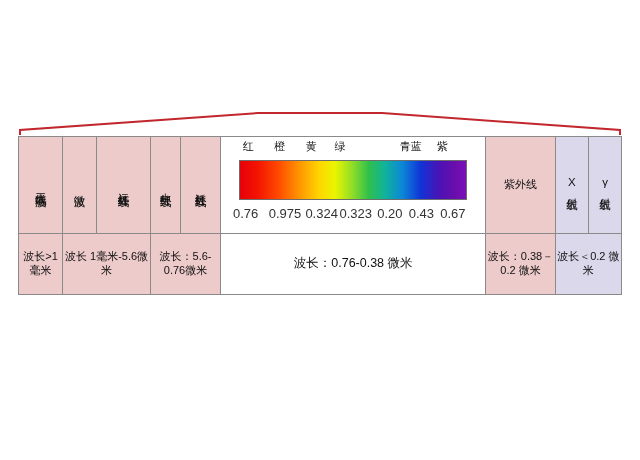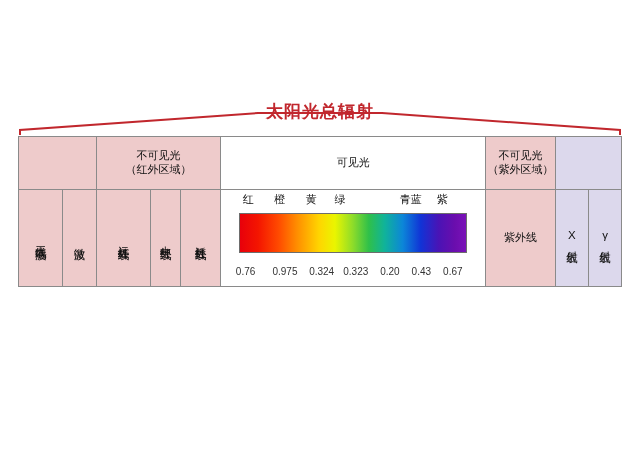--- a/index.html
+++ b/index.html
@@ -123,70 +123,54 @@
   }
   .spec-ticks {
     position: absolute;
     top: 62px;
     left: 0;
     width: 100%;
     height: 14px;
   }
   .spec-ticks span {
     position: absolute;
-    top: 11px;
-    font-size: 10px;
+    top: 4px;
+    font-size: 13px;
     color: #333;
     transform: translateX(-50%);
     white-space: nowrap;
   }
   .vis-wave {
     font-size: 12.5px;
   }
 </style>
 </head>
 <body>
 
 <div id="diagram">
 
-  <div class="title-text">太阳光总辐射</div>
 
   <svg class="bracket" viewBox="0 0 604 28" preserveAspectRatio="none">
     <polyline points="2,27 2,22 240,5 364,5 602,22 602,27" fill="none" stroke="#c1272d" stroke-width="2"></polyline>
   </svg>
 
   <table class="tbl">
     <colgroup>
       <col style="width:7.3%">
       <col style="width:5.6%">
       <col style="width:9.0%">
       <col style="width:5.0%">
       <col style="width:6.6%">
       <col style="width:44.0%">
       <col style="width:11.5%">
       <col style="width:5.5%">
       <col style="width:5.5%">
     </colgroup>
 
     <tbody>
-        <tr>
-      <td class="r1 pink" colspan="2"></td>
-      <td class="r1 pink" colspan="3">
-        <div style="white-space:pre-line">不可见光
-（红外区域）</div>
-      </td>
-      <td class="r1 white">
-        <div>可见光</div>
-      </td>
-      <td class="r1 pink">
-        <div style="white-space:pre-line">不可见光
-（紫外区域）</div>
-      </td>
-      <td class="r1 lilac" colspan="2"></td>
-    </tr>
 
     <tr>
       <td class="r2 pink">
         <span class="vert">无线电波</span>
       </td>
       <td class="r2 pink">
         <span class="vert">微波</span>
       </td>
       <td class="r2 pink">
         <span class="vert">远红外线</span>
@@ -225,15 +209,35 @@
         <div>紫外线</div>
       </td>
       <td class="r2 lilac">
         <span class="vert">X射线</span>
       </td>
       <td class="r2 lilac">
         <span class="vert">γ射线</span>
       </td>
     </tr>
 
+    <tr>
+      <td class="r3 pink">
+        <div>波长&gt;1毫米</div>
+      </td>
+      <td class="r3 pink" colspan="2">
+        <div>波长 1毫米-5.6微米</div>
+      </td>
+      <td class="r3 pink" colspan="2">
+        <div>波长：5.6-0.76微米</div>
+      </td>
+      <td class="r3 white">
+        <div class="vis-wave">波长：0.76-0.38 微米</div>
+      </td>
+      <td class="r3 pink">
+        <div>波长：0.38－0.2 微米</div>
+      </td>
+      <td class="r3 lilac" colspan="2">
+        <div>波长＜0.2 微米</div>
+      </td>
+    </tr>
   </tbody>
     </table>
 </div>
 
 </body></html>

